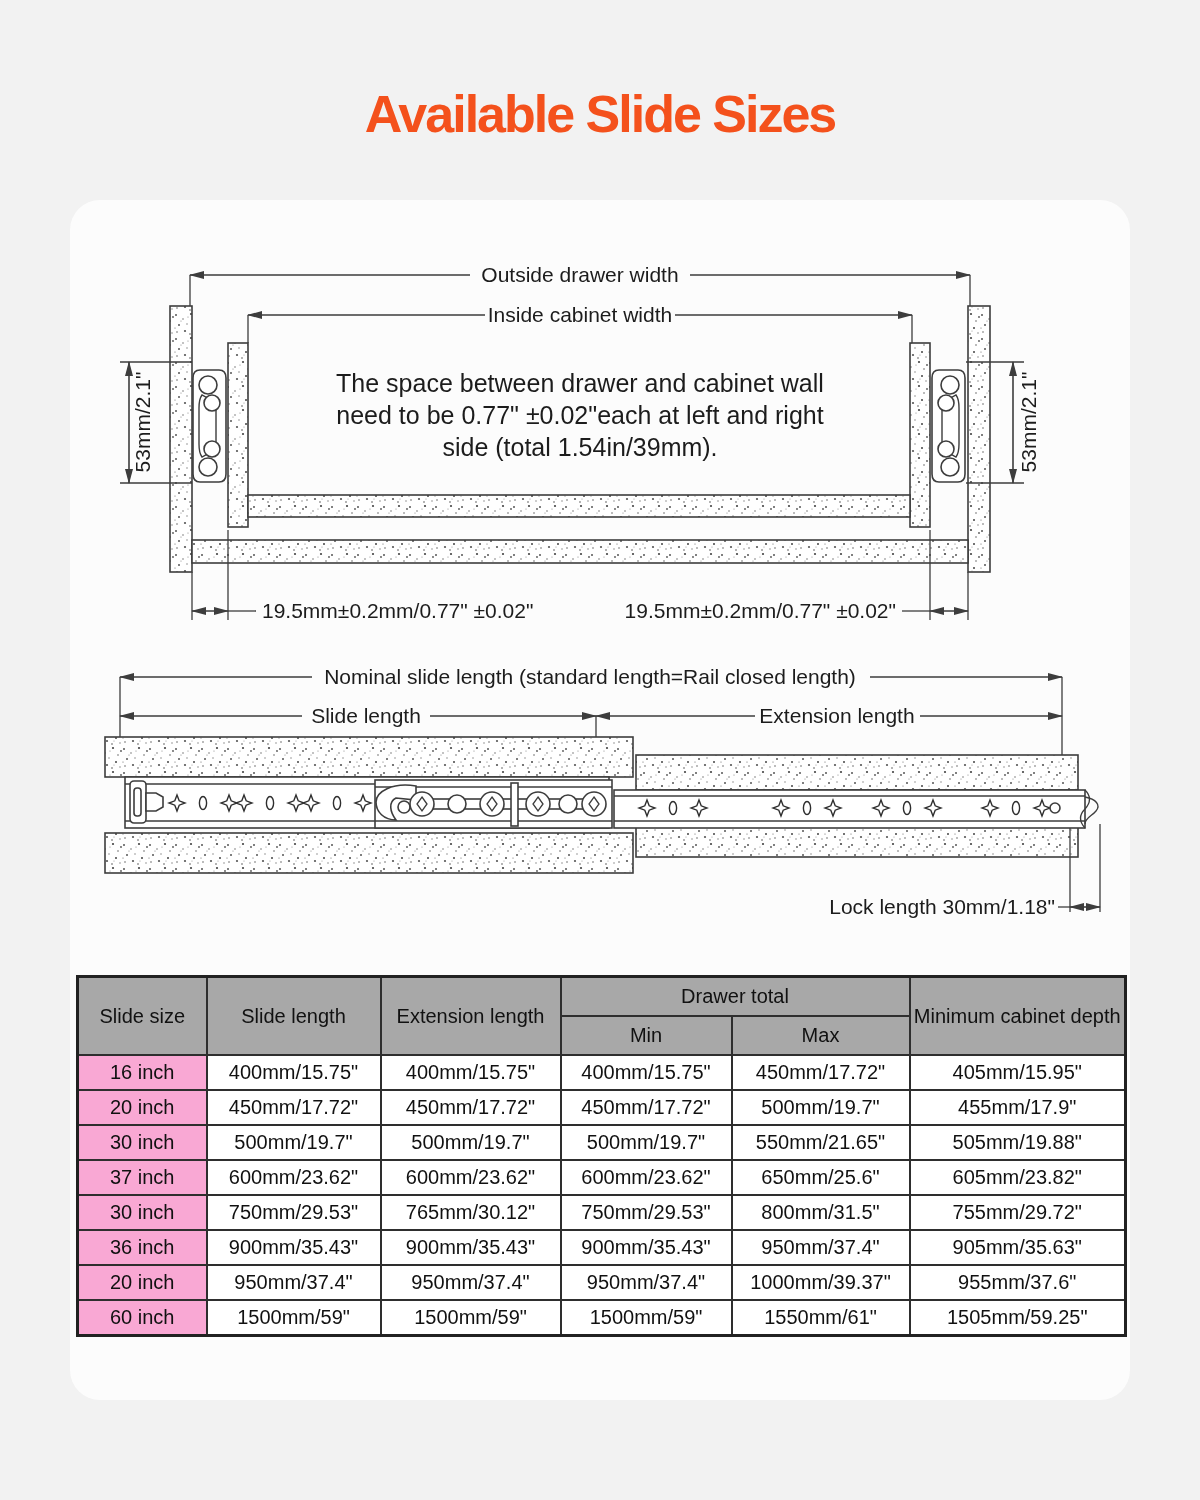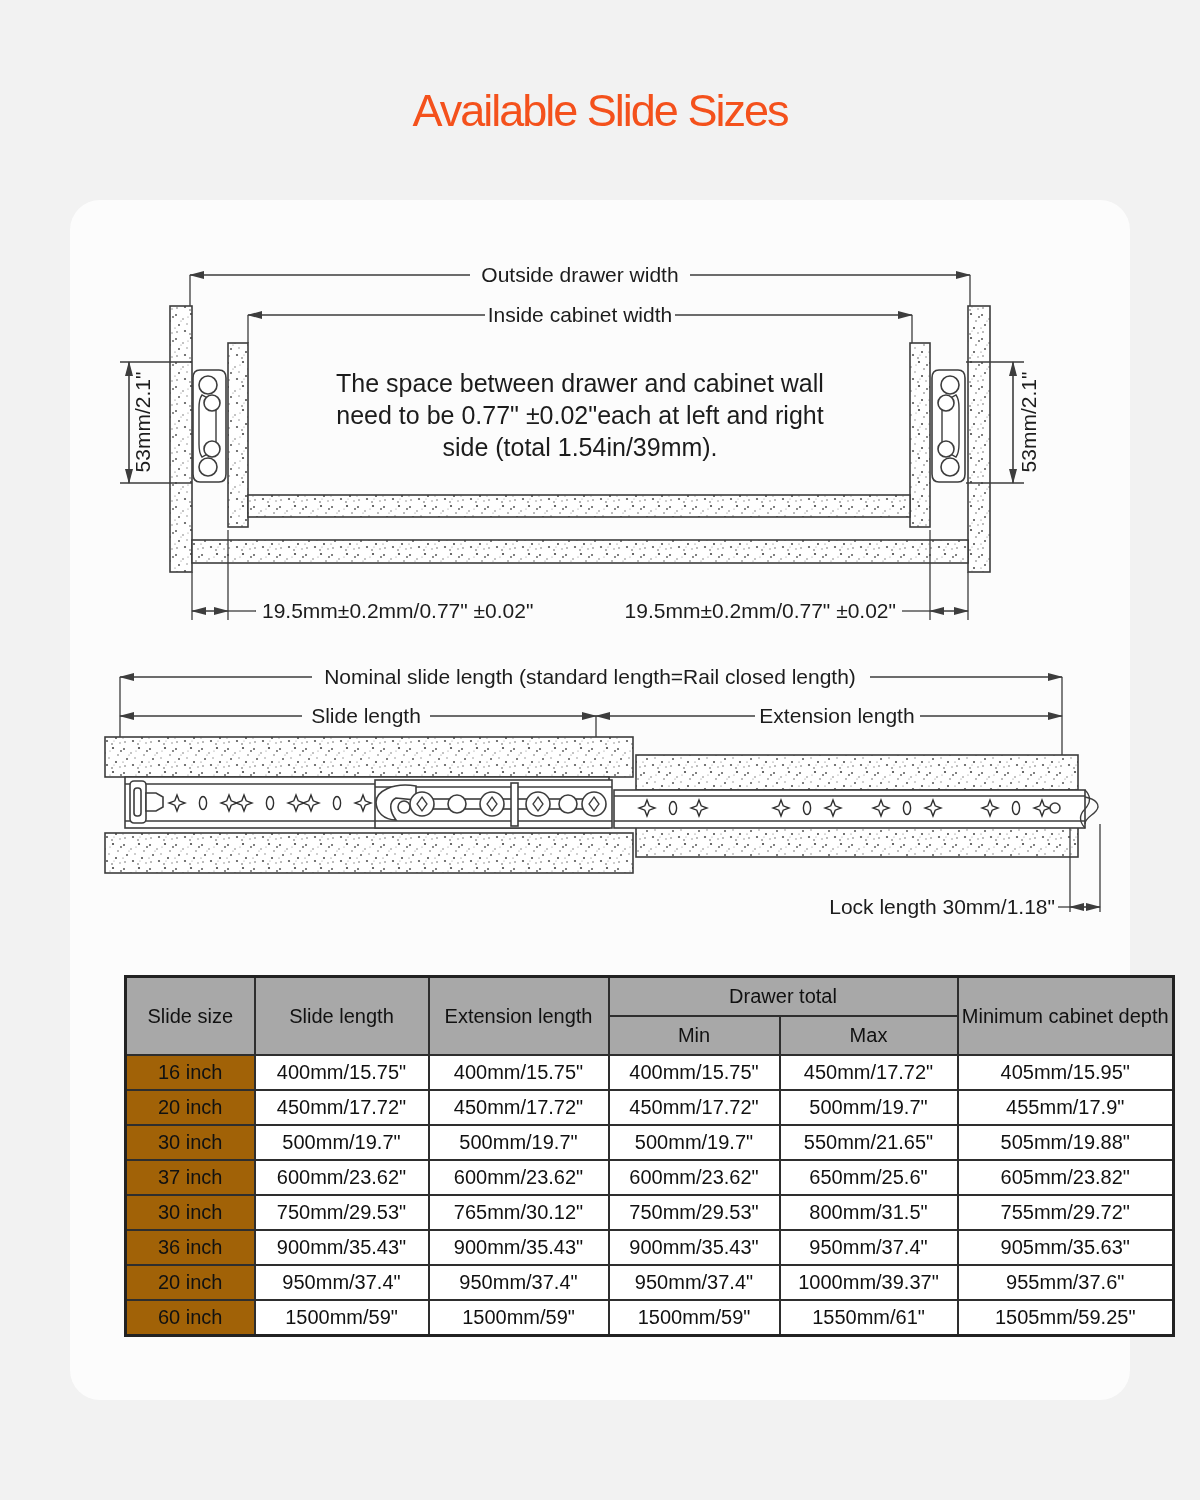--- a/index.html
+++ b/index.html
@@ -4,21 +4,21 @@
 <style>
   html,body{margin:0;padding:0;}
   body{
     width:1200px;height:1500px;position:relative;
     background:#f2f2f2;
     font-family:"Liberation Sans", sans-serif;
     -webkit-font-smoothing:antialiased;
   }
   .title{
     position:absolute;top:88px;left:0;width:100%;
-    text-align:center;font-size:45px;font-weight:normal;
+    text-align:center;font-size:52px;font-weight:bold;
     letter-spacing:-2px;color:#f4511c;line-height:1;
   }
   .card{
     position:absolute;top:200px;left:70px;width:1060px;height:1200px;
     background:#fcfcfc;border-radius:30px;
   }
   .d1{position:absolute;top:40px;left:0;}
   .d2{position:absolute;top:450px;left:0;}
   svg text{
     font-family:"Liberation Sans", sans-serif;
@@ -26,30 +26,29 @@
   }
   svg .note{font-size:25px;}
   svg line, svg path, svg rect, svg circle, svg ellipse{vector-effect:none;}
   .ln{stroke:#3d3d3d;stroke-width:1.6;fill:none;}
   .thin{stroke:#3d3d3d;stroke-width:1.3;fill:none;}
   .wh{fill:#ffffff;stroke:#3d3d3d;stroke-width:1.6;}
   .size-table{
     position:absolute;top:775px;left:6px;width:1048px;
     border-collapse:collapse;font-size:20px;color:#111;
     table-layout:fixed;
-    margin-left:48px;
   }
   .size-table th,.size-table td{
     border:2px solid #2e2e2e;text-align:center;vertical-align:middle;
     padding:0;overflow:hidden;white-space:nowrap;
   }
   .size-table{border:3px solid #222;}
   .size-table thead th{background:#a8a8a8;font-weight:normal;height:37px;}
   .size-table tbody td{background:#ffffff;height:33px;}
-  .size-table tbody td.rowhead{background:#a16207;}
+  .size-table tbody td.rowhead{background:#f9a8d4;}
 </style>
 </head>
 <body>
 
 <div class="title">Available Slide Sizes</div>
 
 <div class="card">
 
   <svg class="d1" width="1060" height="410" viewBox="0 0 1060 410">
     <defs>

